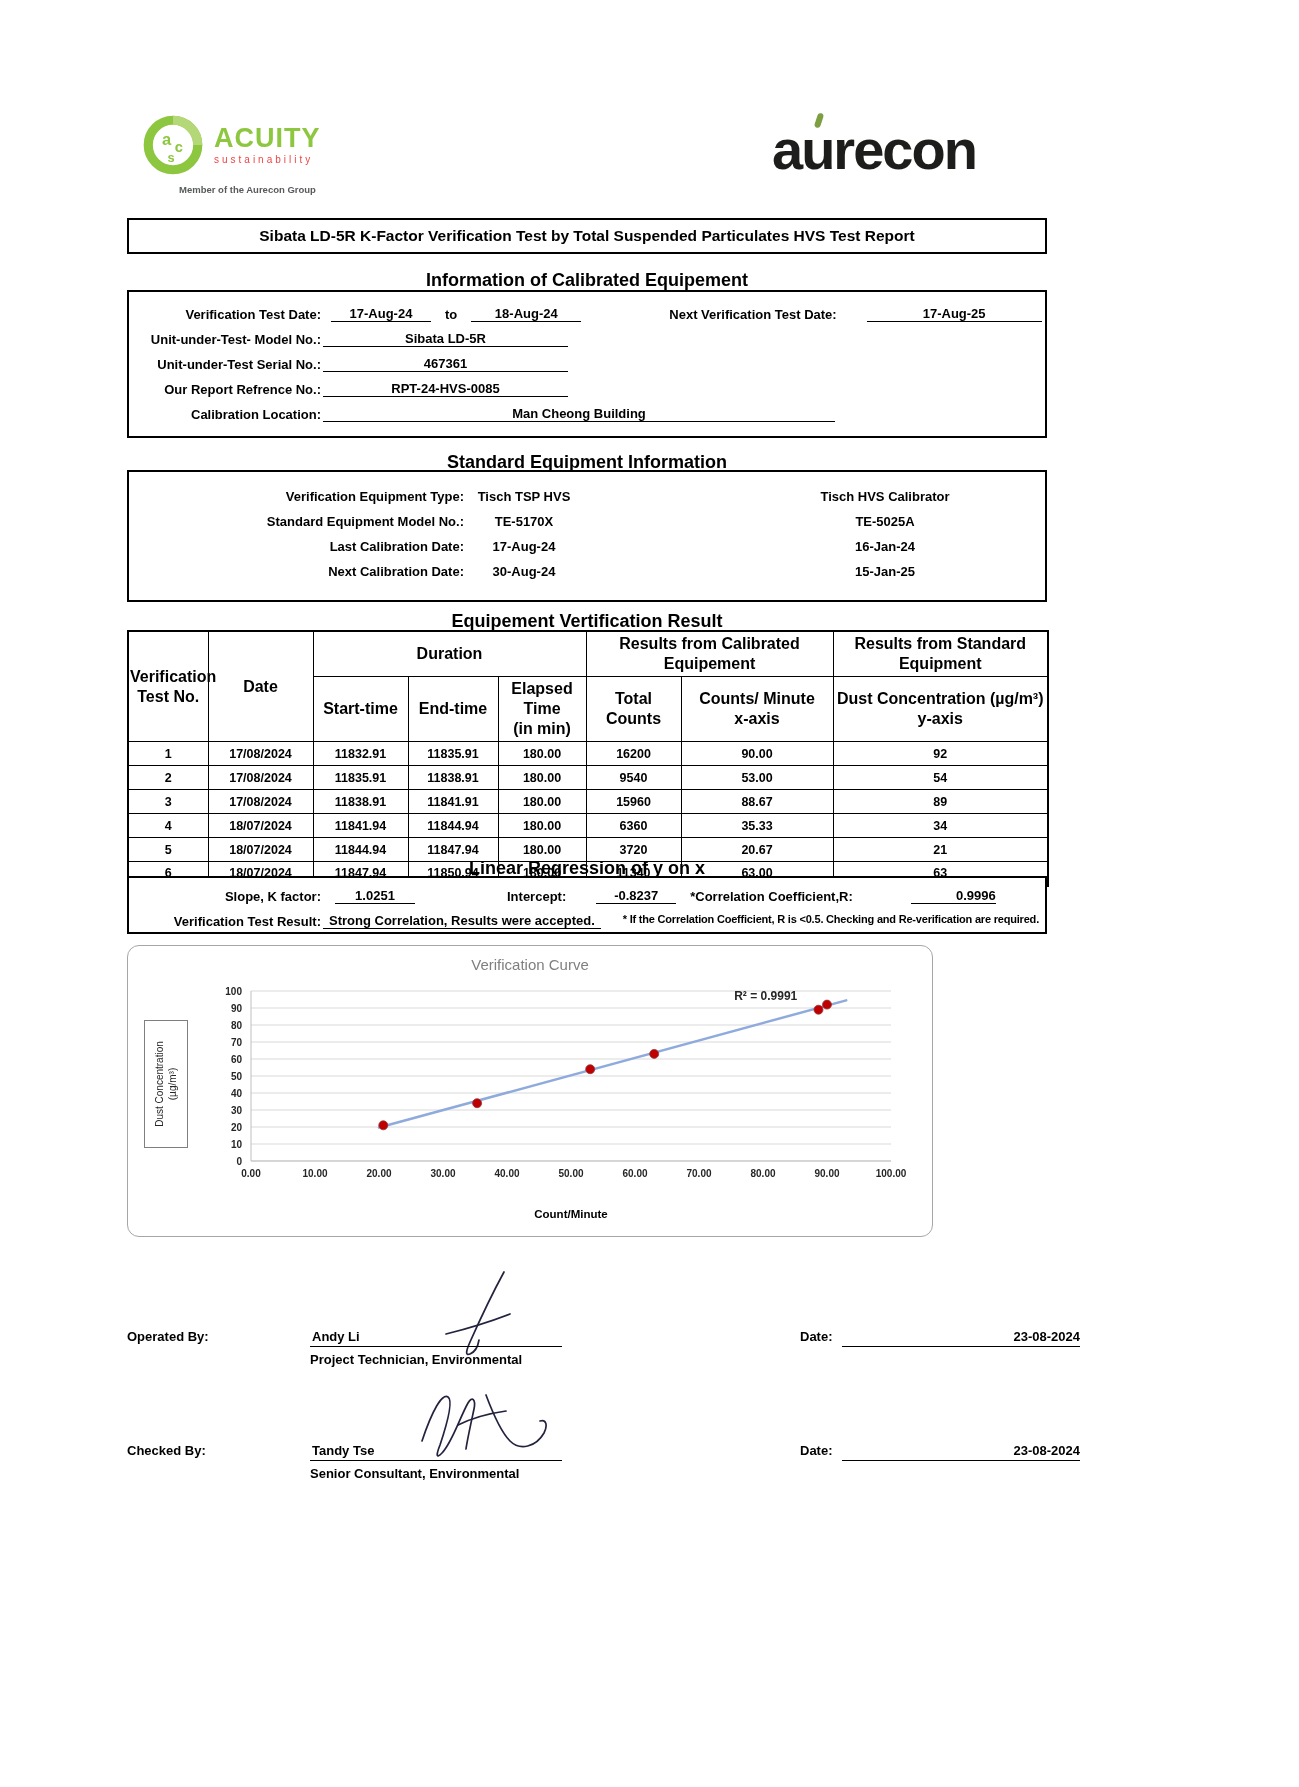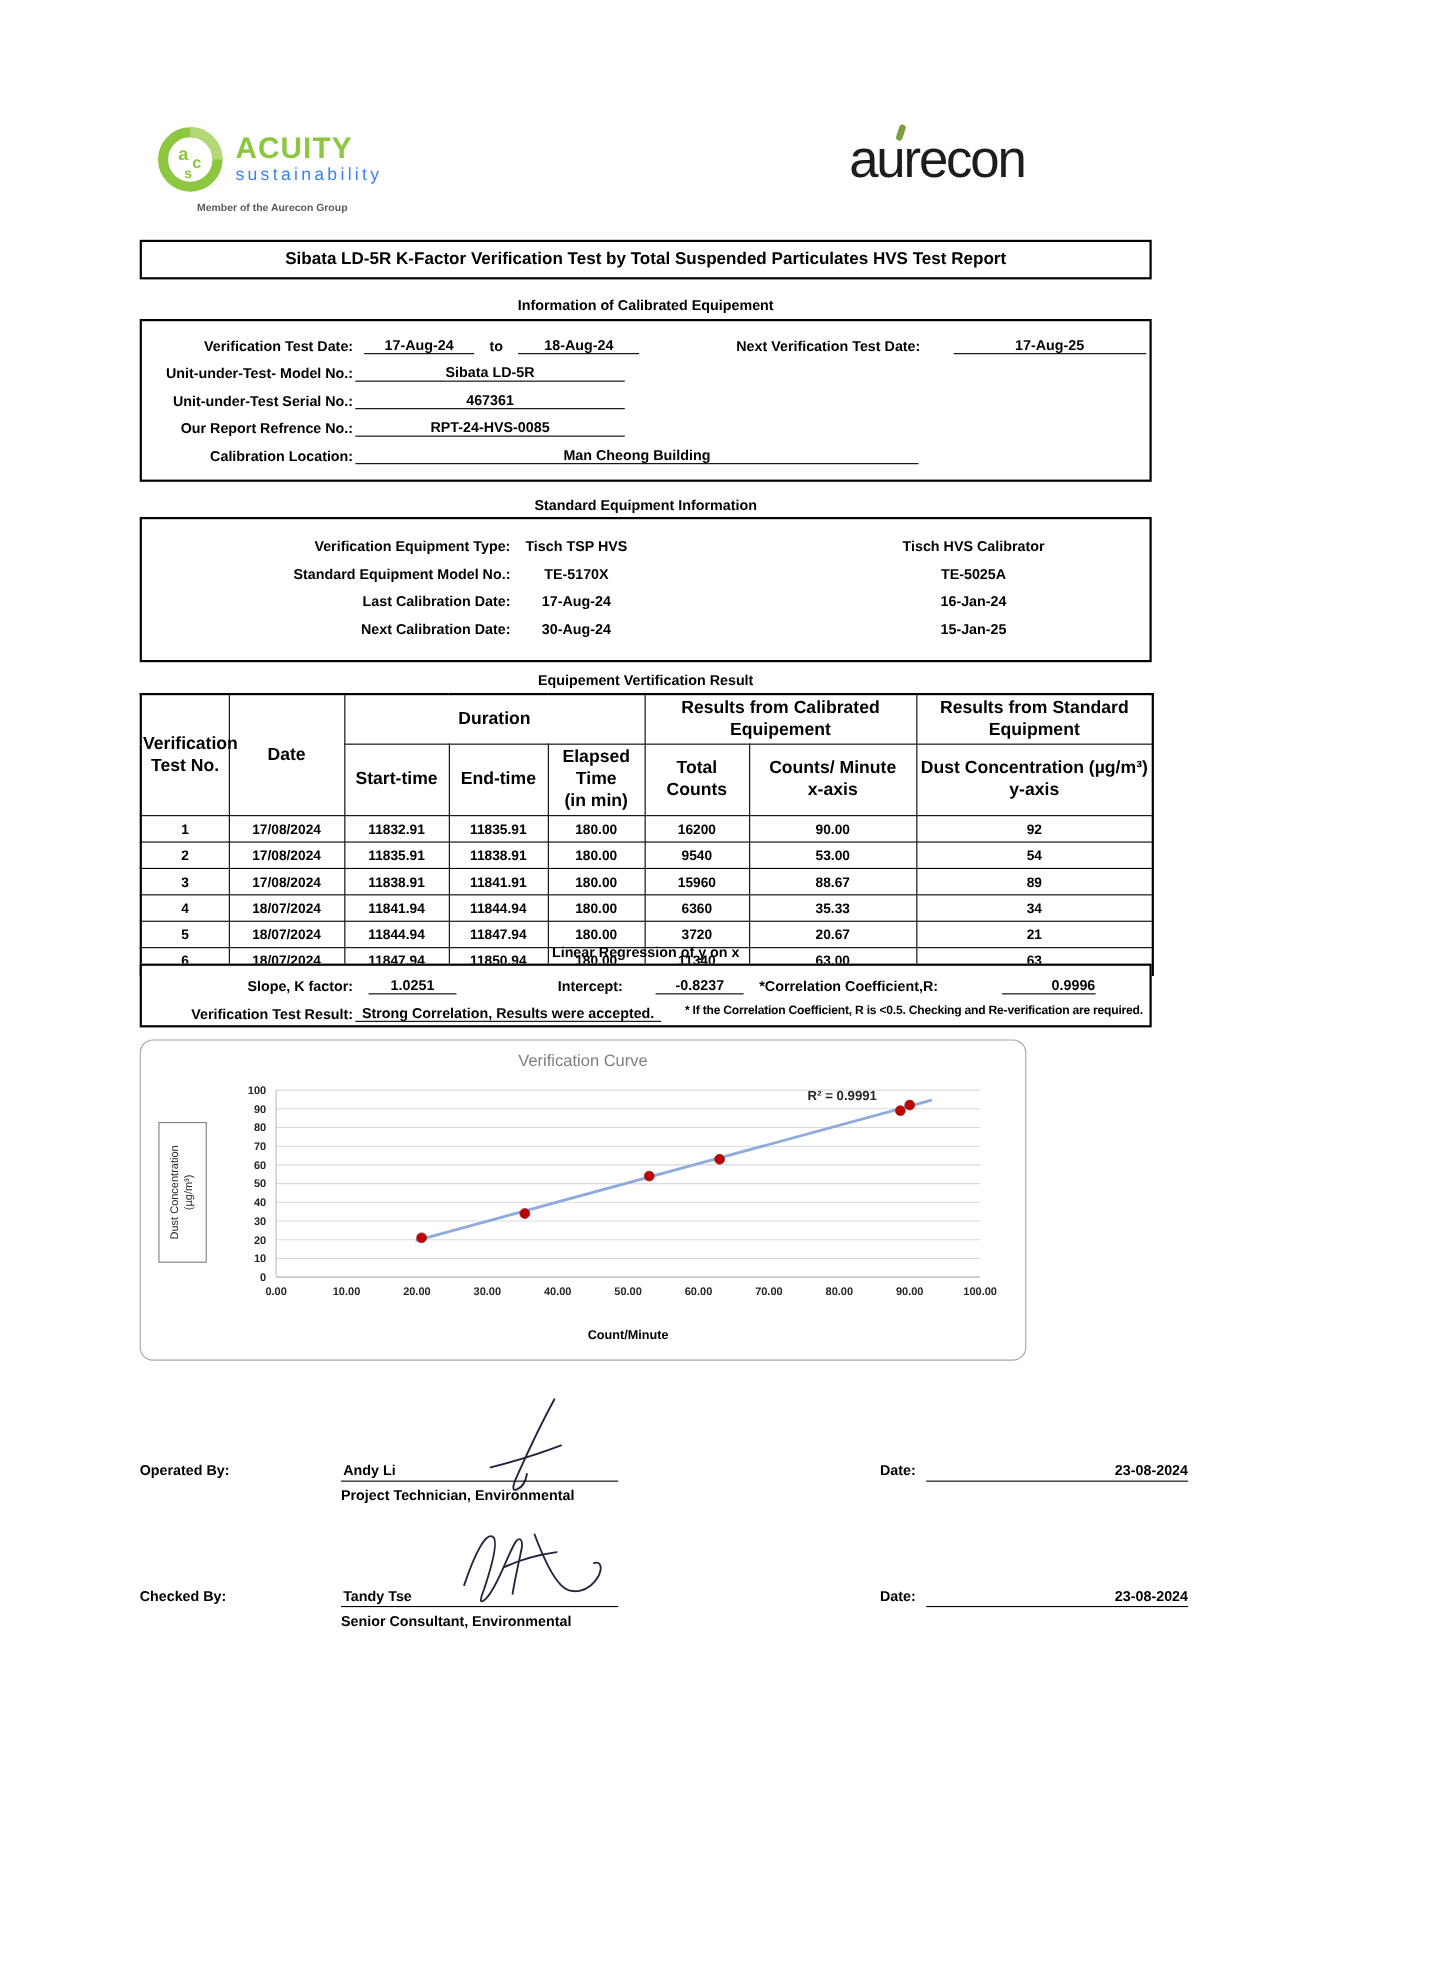--- a/index.html
+++ b/index.html
@@ -7,27 +7,27 @@
   body {
     width:1299px; height:1787px; position:relative;
     font-family:"Liberation Sans", sans-serif; color:#000;
   }
   .abs { position:absolute; }
   .b { font-weight:bold; }
   .f13 { font-size:13px; }
   .center { text-align:right; }
   .box { border:2px solid #000; background:#fff; }
   .ul { border-bottom:1.5px solid #000; text-align:center; }
-  .heading { font-size:13px; font-weight:bold; text-align:center; }
+  .heading { font-size:18px; font-weight:bold; text-align:center; }
 
   
   .acuity-name { font-size:27px; font-weight:bold; color:#8dc63f; letter-spacing:1px; line-height:1; }
-  .acuity-sub { font-size:16px; color:#3b82f6; letter-spacing:3px; margin-top:2px; }
+  .acuity-sub { font-size:10px; color:#ef4444; letter-spacing:3px; margin-top:2px; }
   .acuity-member { font-size:9.5px; font-weight:bold; color:#58595b; margin-top:6px; text-align:center; width:215px; }
-  .aurecon-text { font-size:48px; font-weight:normal; color:#1d1d1b; letter-spacing:-2px; line-height:1; }
+  .aurecon-text { font-size:56px; font-weight:bold; color:#1d1d1b; letter-spacing:-2px; line-height:1; }
   .aurecon-accent { position:absolute; left:44px; top:-9px; width:6px; height:15px; background:#7e9e42; border-radius:3px; transform:rotate(18deg); }
 
   
   .irow { display:flex; align-items:flex-end; height:25px; font-size:13px; padding:0 0 0 0; }
   .ilabel { text-align:right; font-weight:bold; }
   .srow { display:flex; align-items:flex-end; height:25px; font-size:13px; }
   .slabel { width:335px; text-align:right; font-weight:bold; }
   .scol1 { width:120px; text-align:center; font-weight:bold; white-space:nowrap; }
   .scol2 { width:190px; text-align:center; font-weight:bold; white-space:nowrap; margin-left:auto; margin-right:65px; }
 

